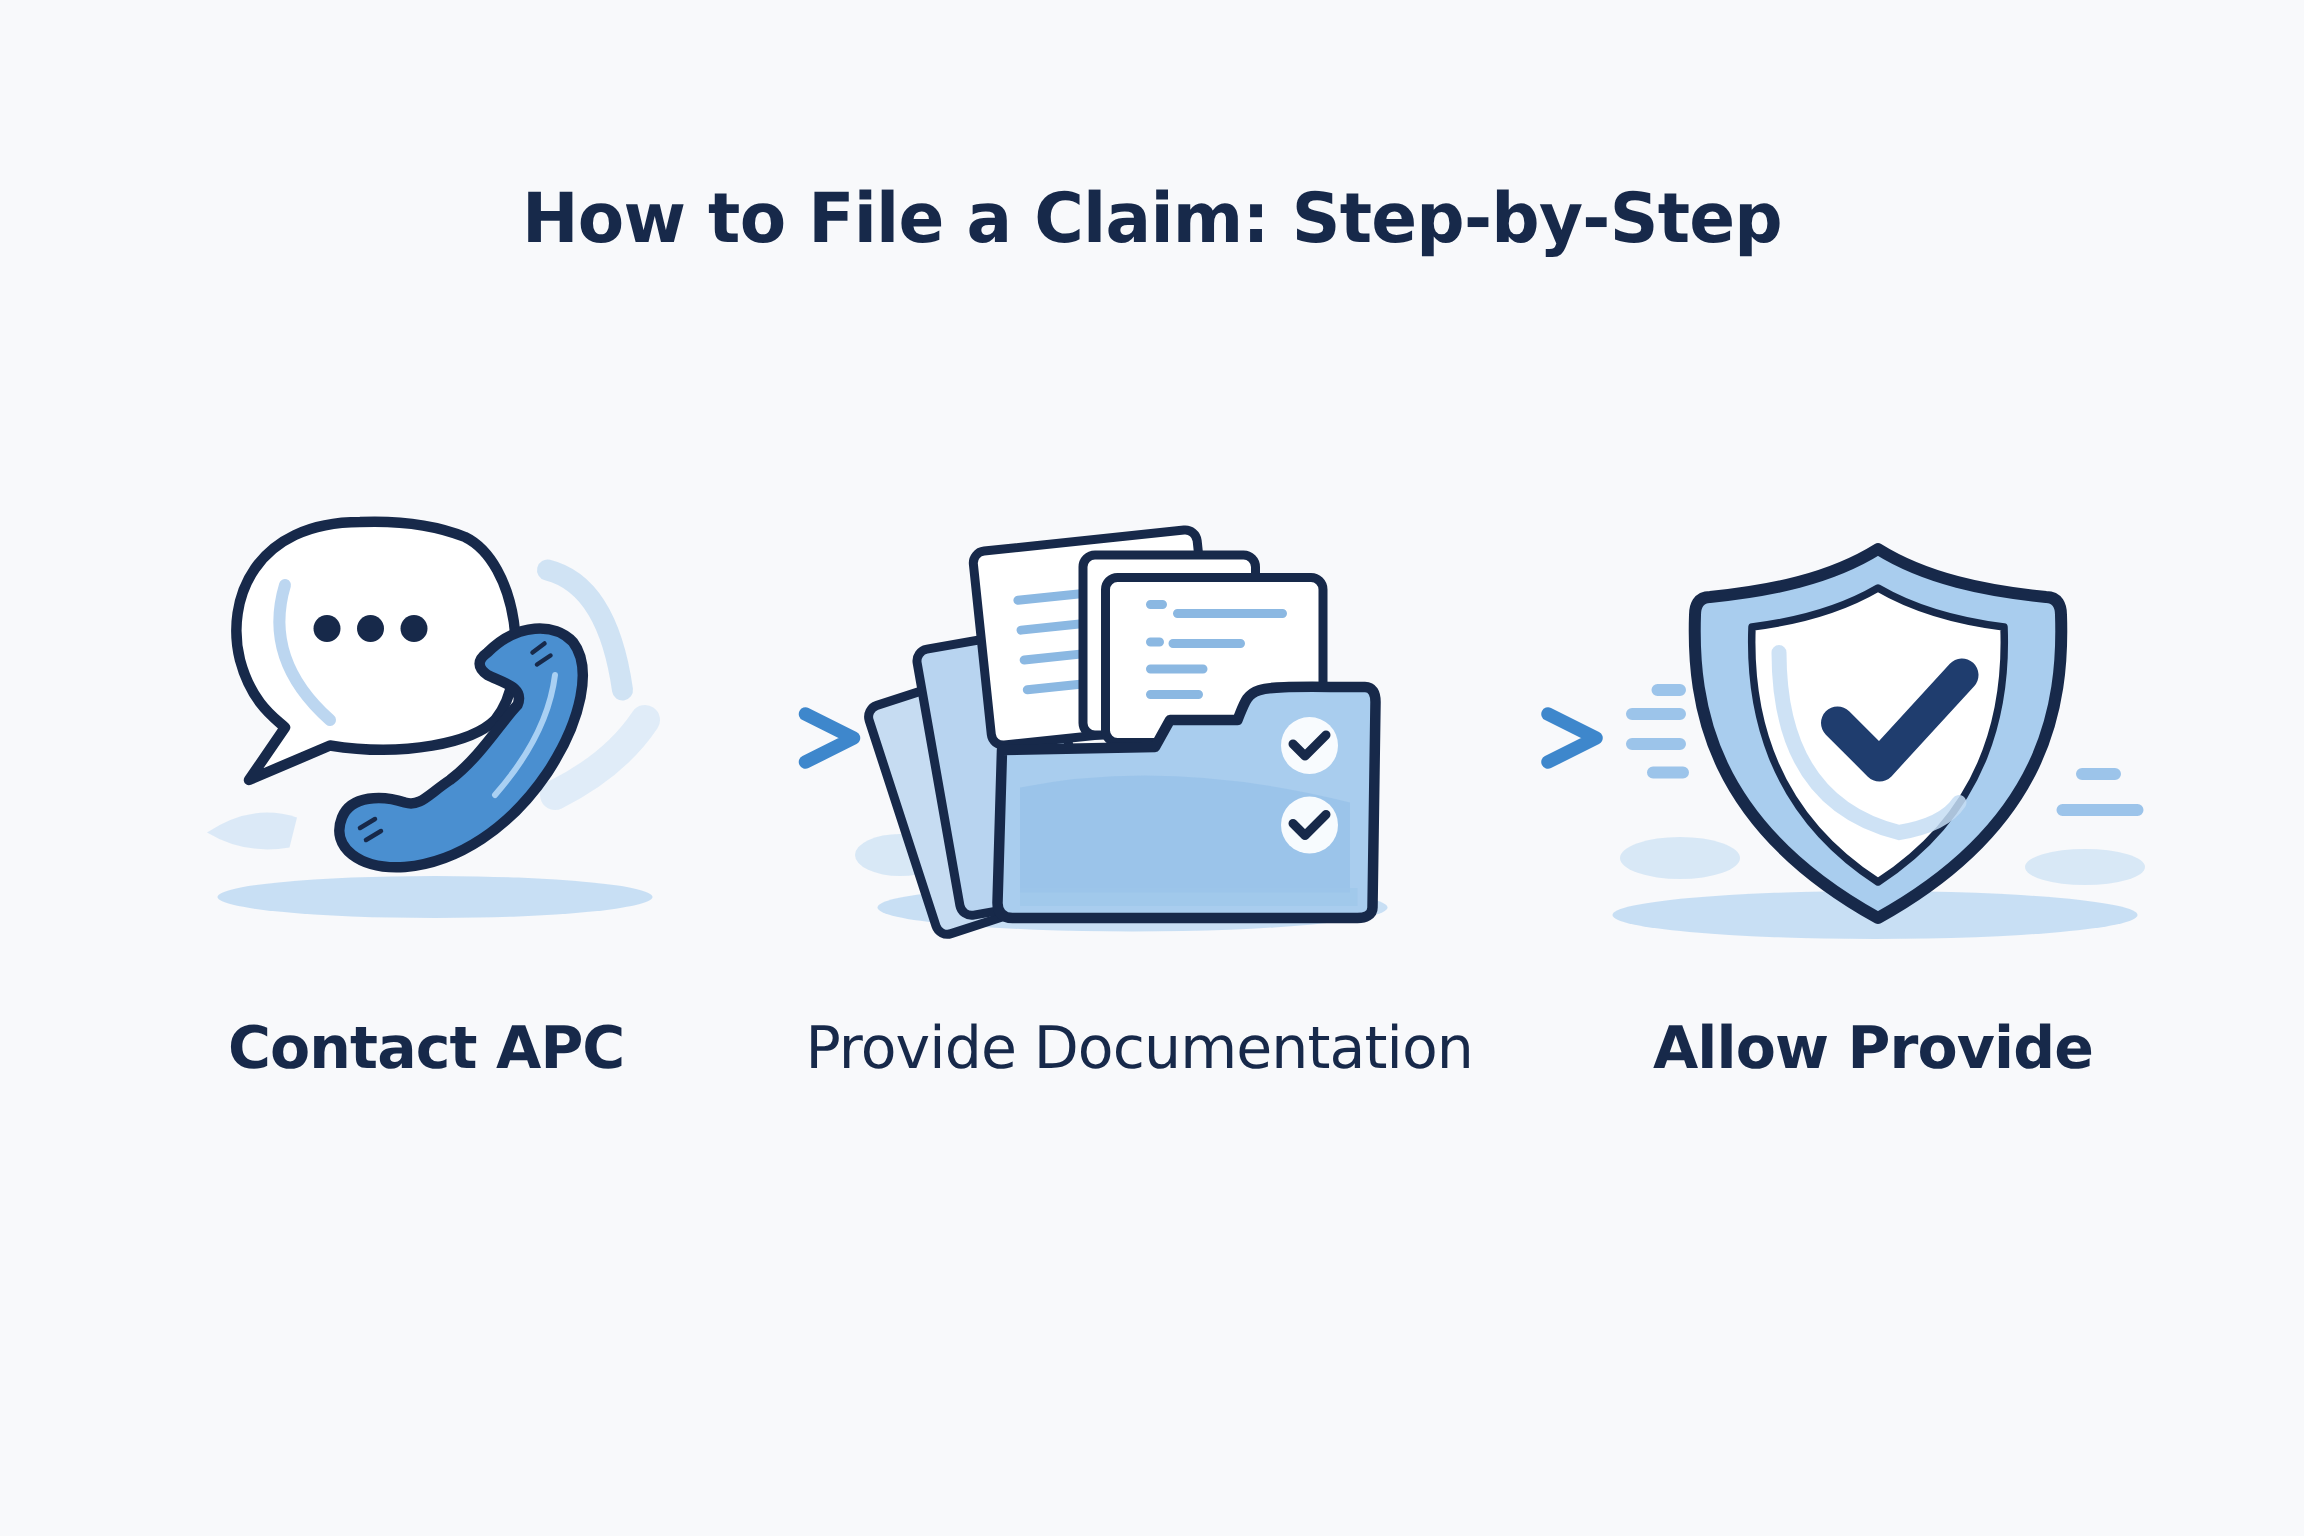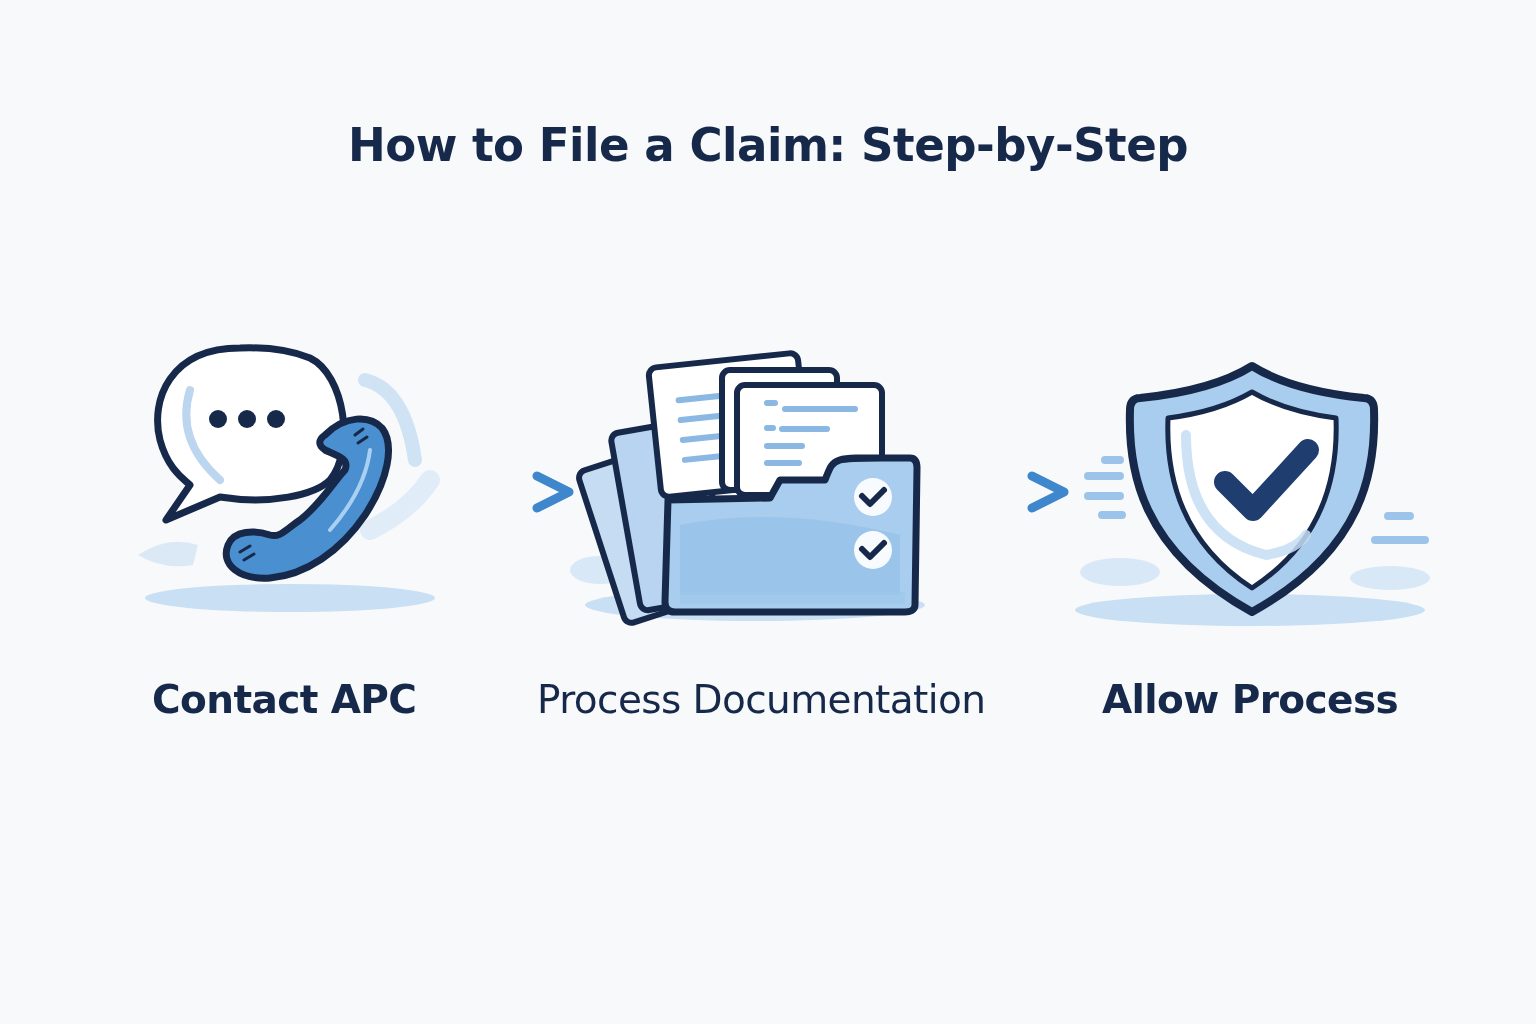--- a/index.html
+++ b/index.html
@@ -112,14 +112,14 @@
 
   <path d="M182 16 C 150 36, 110 44, 70 48 C 62 48, 60 54, 60 60 C 58 120, 70 200, 182 262 C 294 200, 306 120, 304 60 C 304 54, 302 48, 294 48 C 254 44, 214 36, 182 16 Z" fill="#a9cdee" stroke="#17294a" stroke-width="8" stroke-linejoin="round"></path>
 
   <path d="M182 42 C 158 56, 130 64, 98 68 C 96 120, 108 190, 182 238 C 256 190, 268 120, 266 68 C 234 64, 206 56, 182 42 Z" fill="#ffffff" stroke="#17294a" stroke-width="5" stroke-linejoin="round"></path>
   <path d="M116 85 q0 100 80 120 q30 -5 40 -20" stroke="#c6ddf3" stroke-width="10" fill="none" stroke-linecap="round" opacity="0.85"></path>
 
   <path d="M155 132 L183 160 L238 100" stroke="#1f3d6e" stroke-width="22" fill="none" stroke-linecap="round" stroke-linejoin="round"></path>
 </svg>
 
 <div class="step-label lbl-1">Contact APC</div>
-<div class="step-label lbl-2">Process Documentation</div>
-<div class="step-label lbl-3">Allow Process</div>
+<div class="step-label lbl-2">Provide Documentation</div>
+<div class="step-label lbl-3">Allow Provide</div>
 
 </body></html>

